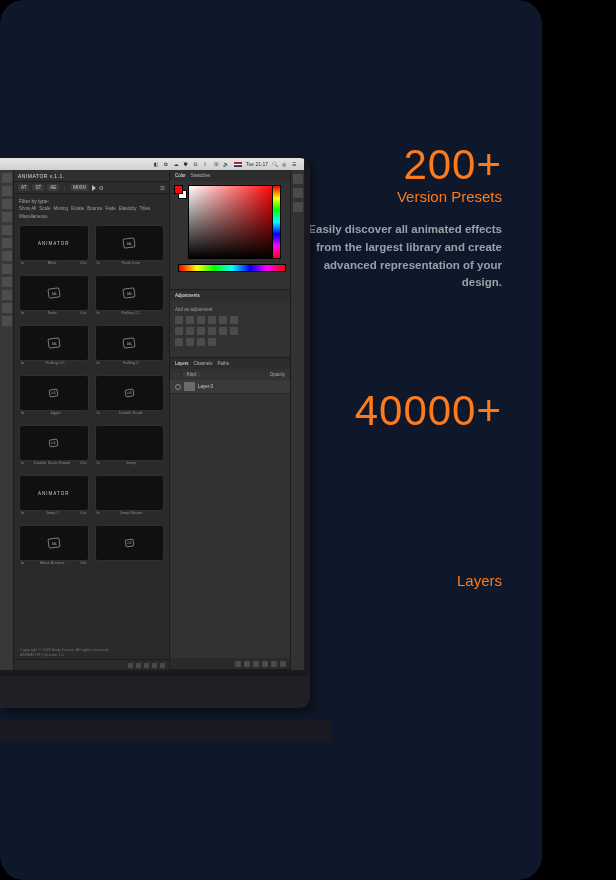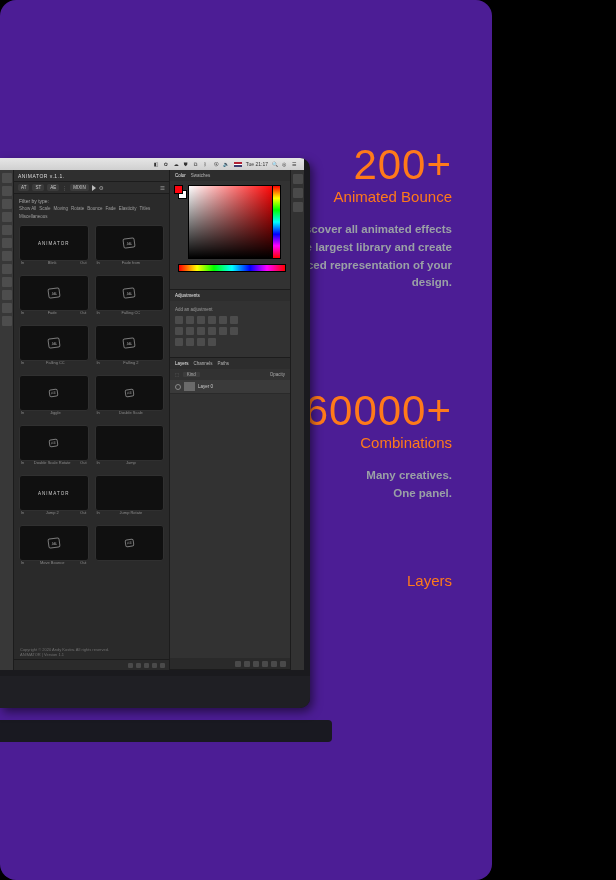--- a/index.html
+++ b/index.html
@@ -1,17 +1,17 @@
 <!DOCTYPE html>
 <html><head>
 <meta charset="utf-8">
 <style>
   * { margin: 0; padding: 0; box-sizing: border-box; }
   html, body { width: 616px; height: 880px; background: #000; overflow: hidden; font-family: -apple-system, BlinkMacSystemFont, "Segoe UI", Arial, sans-serif; }
-  .canvas { width: 492px; height: 880px; background: #4c1d95; border-radius: 16px; position: relative; overflow: hidden; }
+  .canvas { width: 542px; height: 880px; background: #0f172a; border-radius: 24px; position: relative; overflow: hidden; }
 
   
   .promo { position: absolute; right: 40px; width: 210px; text-align: right; color: #a9a9a9; }
   .promo .big { font-size: 42px; font-weight: 300; color: #ff7a1a; letter-spacing: 1px; line-height: 1; }
   .promo .sub { font-size: 15px; color: #ff7a1a; margin-top: 2px; font-weight: 400; }
   .promo .desc { font-size: 11.5px; color: #9aa0a6; margin-top: 16px; line-height: 1.55; font-weight: 700; }
   .promo1 { top: 144px; }
   .promo2 { top: 390px; }
   .promo3 { top: 570px; }
 
@@ -91,28 +91,25 @@
   
   .cellwrap { position: relative; padding-bottom: 10px; }
 </style>
 </head>
 <body>
 
 <div class="canvas">
 
   <div class="promo promo1">
     <div class="big">200+</div>
-    <div class="sub">Animated Bounce</div>
+    <div class="sub">Version Presets</div>
     <div class="desc">Easily discover all animated effects from the largest library and create advanced representation of your design.</div>
   </div>
   <div class="promo promo2">
-    <div class="big">60000+</div>
-    <div class="sub">Combinations</div>
-    <div class="desc" style="white-space:pre-line">Many creatives.
-One panel.</div>
+    <div class="big">40000+</div>
   </div>
   <div class="promo promo3">
     <div class="sub">Layers</div>
   </div>
 
   <div class="stand"></div>
 
   <div class="monitor">
     <div class="bezel-b"></div>
     <div class="screen">

